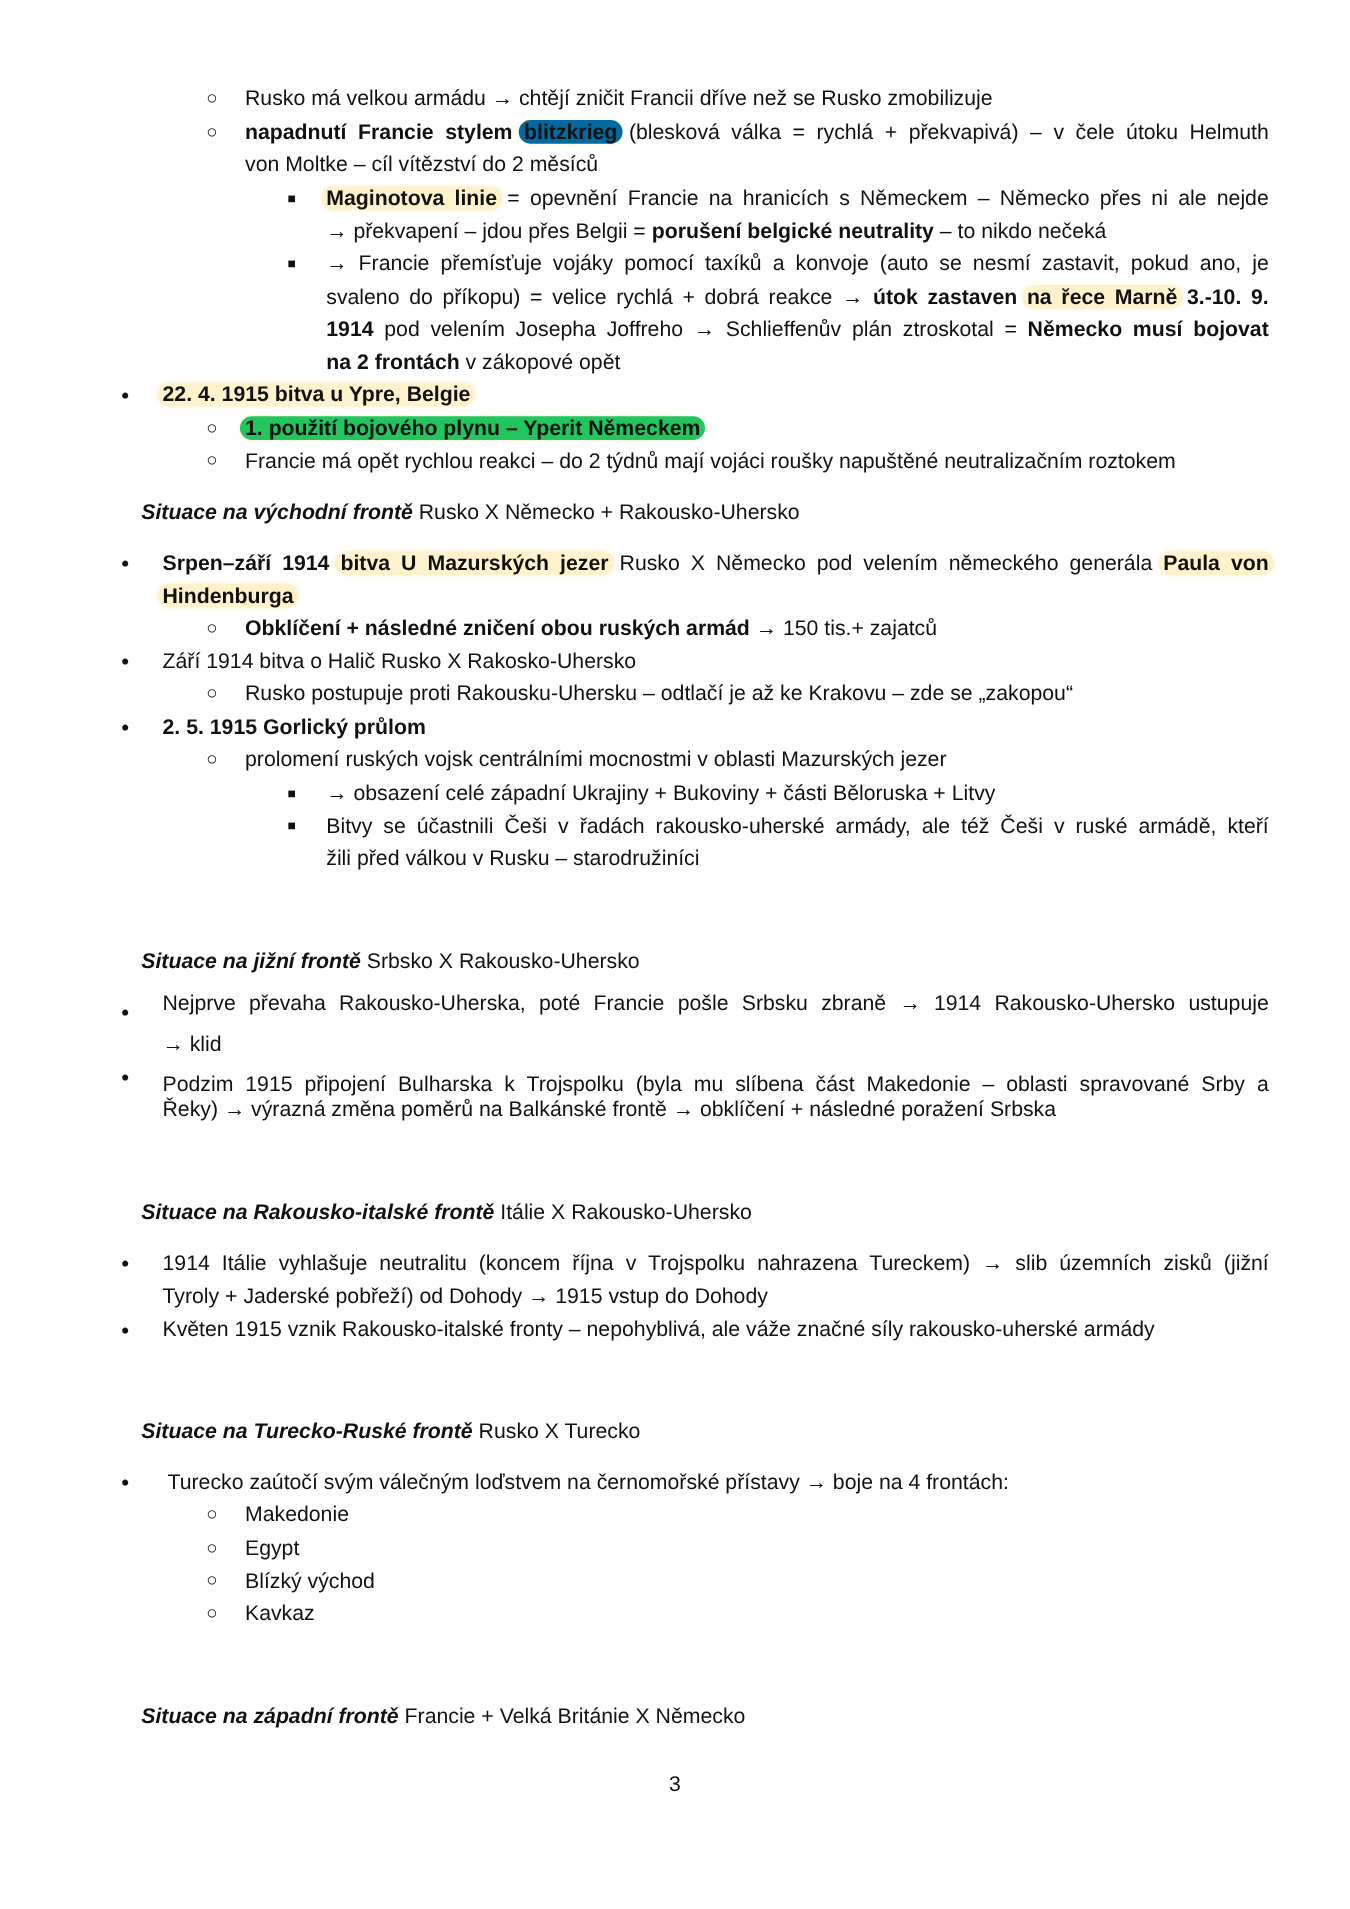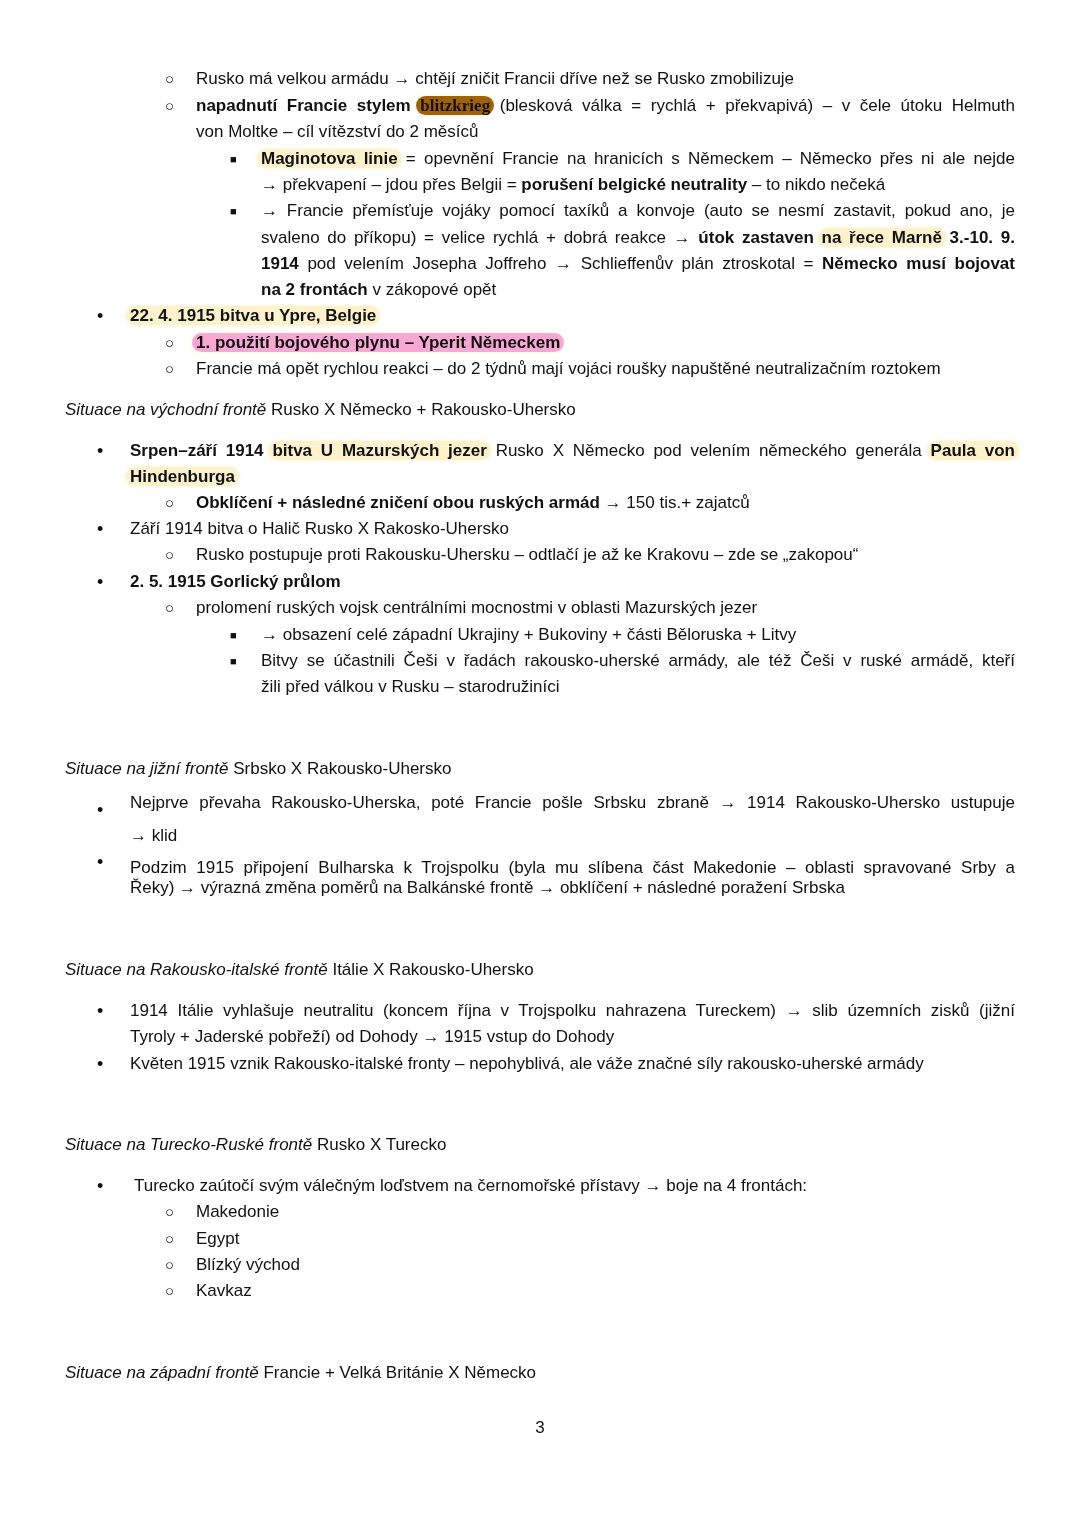--- a/index.html
+++ b/index.html
@@ -3,52 +3,52 @@
 <meta charset="utf-8">
 <style>
   html, body { margin: 0; padding: 0; background: #ffffff; }
   body {
     width: 1080px; height: 1527px; position: relative; overflow: hidden;
     font-family: "Liberation Sans", sans-serif; color: #111; font-size: 17px;
   }
   .line { position: absolute; white-space: nowrap; line-height: 26px; }
   .just { text-align: justify; text-align-last: justify; white-space: normal; }
   .b { font-weight: bold; }
-  .bi { font-weight: normal; font-style: italic; }
+  .bi { font-weight: bold; font-style: italic; margin-left: 48px; }
   .hl { background: #fdf2cc; border-radius: 10px; padding: 0 4px; margin: 0 -4px; box-shadow: 0 0 4px #fdf2cc; }
   .bullet { position: absolute; font-size: 14px; line-height: 26px; color: #111; }
   .circ { font-size: 15px; }
   .sq { font-size: 11px; }
   .disc { font-size: 18px; }
   .pagenum { position: absolute; left: 0; width: 1080px; text-align: center; top: 1415px; line-height: 26px; }
 </style>
 </head>
 <body>
 
 <span class="bullet circ" style="left:165px;top:66px">○</span>
 <div class="line" style="left:196px;top:66px">Rusko má velkou armádu → chtějí zničit Francii dříve než se Rusko zmobilizuje</div>
 
 <span class="bullet circ" style="left:165px;top:93px">○</span>
-<div class="line just" style="left:196px;top:93px;width:819px"><span class="b">napadnutí Francie stylem </span><span class="b hl" style="background: #a16207; box-shadow: rgb(253, 242, 204) 0px 0px 4px; font-family: Liberation Serif, serif;">blitzkrieg</span><span> (blesková válka = rychlá + překvapivá) – v čele útoku Helmuth</span></div>
+<div class="line just" style="left:196px;top:93px;width:819px"><span class="b">napadnutí Francie stylem </span><span class="b hl" style="background: #0369a1; box-shadow: rgb(253, 242, 204) 0px 0px 4px;">blitzkrieg</span><span> (blesková válka = rychlá + překvapivá) – v čele útoku Helmuth</span></div>
 <div class="line" style="left:196px;top:119px">von Moltke – cíl vítězství do 2 měsíců</div>
 
 <span class="bullet sq" style="left:230px;top:146px">■</span>
 <div class="line just" style="left:261px;top:146px;width:754px"><span class="b hl" style="background: rgb(253, 242, 204); box-shadow: rgb(253, 242, 204) 0px 0px 4px;">Maginotova linie</span><span> = opevnění Francie na hranicích s Německem – Německo přes ni ale nejde</span></div>
 <div class="line" style="left:261px;top:172px"><span>→ překvapení – jdou přes Belgii = </span><span class="b">porušení belgické neutrality</span><span> – to nikdo nečeká</span></div>
 
 <span class="bullet sq" style="left:230px;top:198px">■</span>
 <div class="line just" style="left:261px;top:198px;width:754px">→ Francie přemísťuje vojáky pomocí taxíků a konvoje (auto se nesmí zastavit, pokud ano, je</div>
 <div class="line just" style="left:261px;top:225px;width:754px"><span>svaleno do příkopu) = velice rychlá + dobrá reakce → </span><span class="b">útok zastaven </span><span class="b hl" style="background: rgb(253, 242, 204); box-shadow: rgb(253, 242, 204) 0px 0px 4px;">na řece Marně</span><span class="b"> 3.-10. 9.</span></div>
 <div class="line just" style="left:261px;top:251px;width:754px"><span class="b">1914</span><span> pod velením Josepha Joffreho → Schlieffenův plán ztroskotal = </span><span class="b">Německo musí bojovat</span></div>
 <div class="line" style="left:261px;top:277px"><span class="b">na 2 frontách</span><span> v zákopové opět</span></div>
 
 <span class="bullet disc" style="left:97px;top:303px">•</span>
 <div class="line" style="left:130px;top:303px"><span class="b hl" style="background: rgb(253, 242, 204); box-shadow: rgb(253, 242, 204) 0px 0px 4px;">22. 4. 1915 bitva u Ypre, Belgie</span></div>
 <span class="bullet circ" style="left:165px;top:330px">○</span>
-<div class="line" style="left:196px;top:330px"><span class="b hl" style="background: #f9a8d4; box-shadow: rgb(253, 242, 204) 0px 0px 4px;">1. použití bojového plynu – Yperit Německem</span></div>
+<div class="line" style="left:196px;top:330px"><span class="b hl" style="background: #22c55e; box-shadow: rgb(253, 242, 204) 0px 0px 4px;">1. použití bojového plynu – Yperit Německem</span></div>
 <span class="bullet circ" style="left:165px;top:356px">○</span>
 <div class="line" style="left:196px;top:356px">Francie má opět rychlou reakci – do 2 týdnů mají vojáci roušky napuštěné neutralizačním roztokem</div>
 
 <div class="line" style="left:65px;top:397px"><span class="bi">Situace na východní frontě</span><span> Rusko X Německo + Rakousko-Uhersko</span></div>
 
 <span class="bullet disc" style="left:97px;top:438px">•</span>
 <div class="line just" style="left:130px;top:438px;width:885px"><span class="b">Srpen–září 1914 </span><span class="b hl" style="background: rgb(253, 242, 204); box-shadow: rgb(253, 242, 204) 0px 0px 4px;">bitva U Mazurských jezer</span><span> Rusko X Německo pod velením německého generála </span><span class="b hl" style="background: rgb(253, 242, 204); box-shadow: rgb(253, 242, 204) 0px 0px 4px;">Paula von</span></div>
 <div class="line" style="left:130px;top:464px"><span class="b hl" style="background: rgb(253, 242, 204); box-shadow: rgb(253, 242, 204) 0px 0px 4px;">Hindenburga</span></div>
 <span class="bullet circ" style="left:165px;top:490px">○</span>
 <div class="line" style="left:196px;top:490px"><span class="b">Obklíčení + následné zničení obou ruských armád</span><span> → 150 tis.+ zajatců</span></div>

